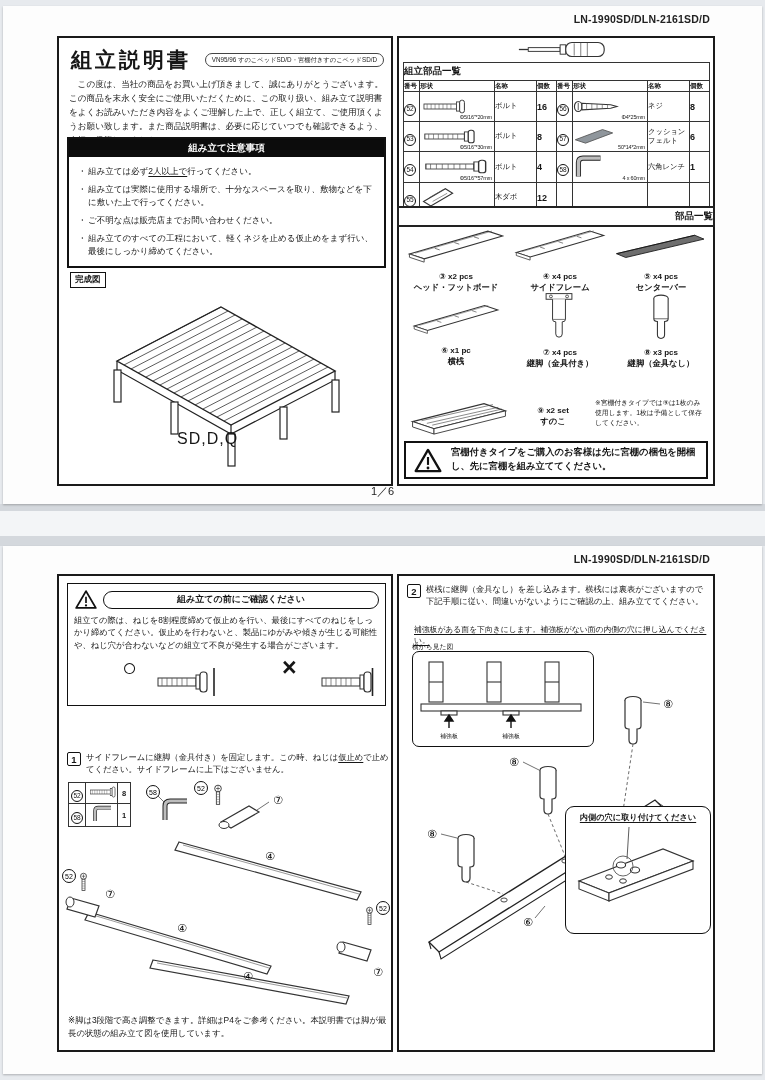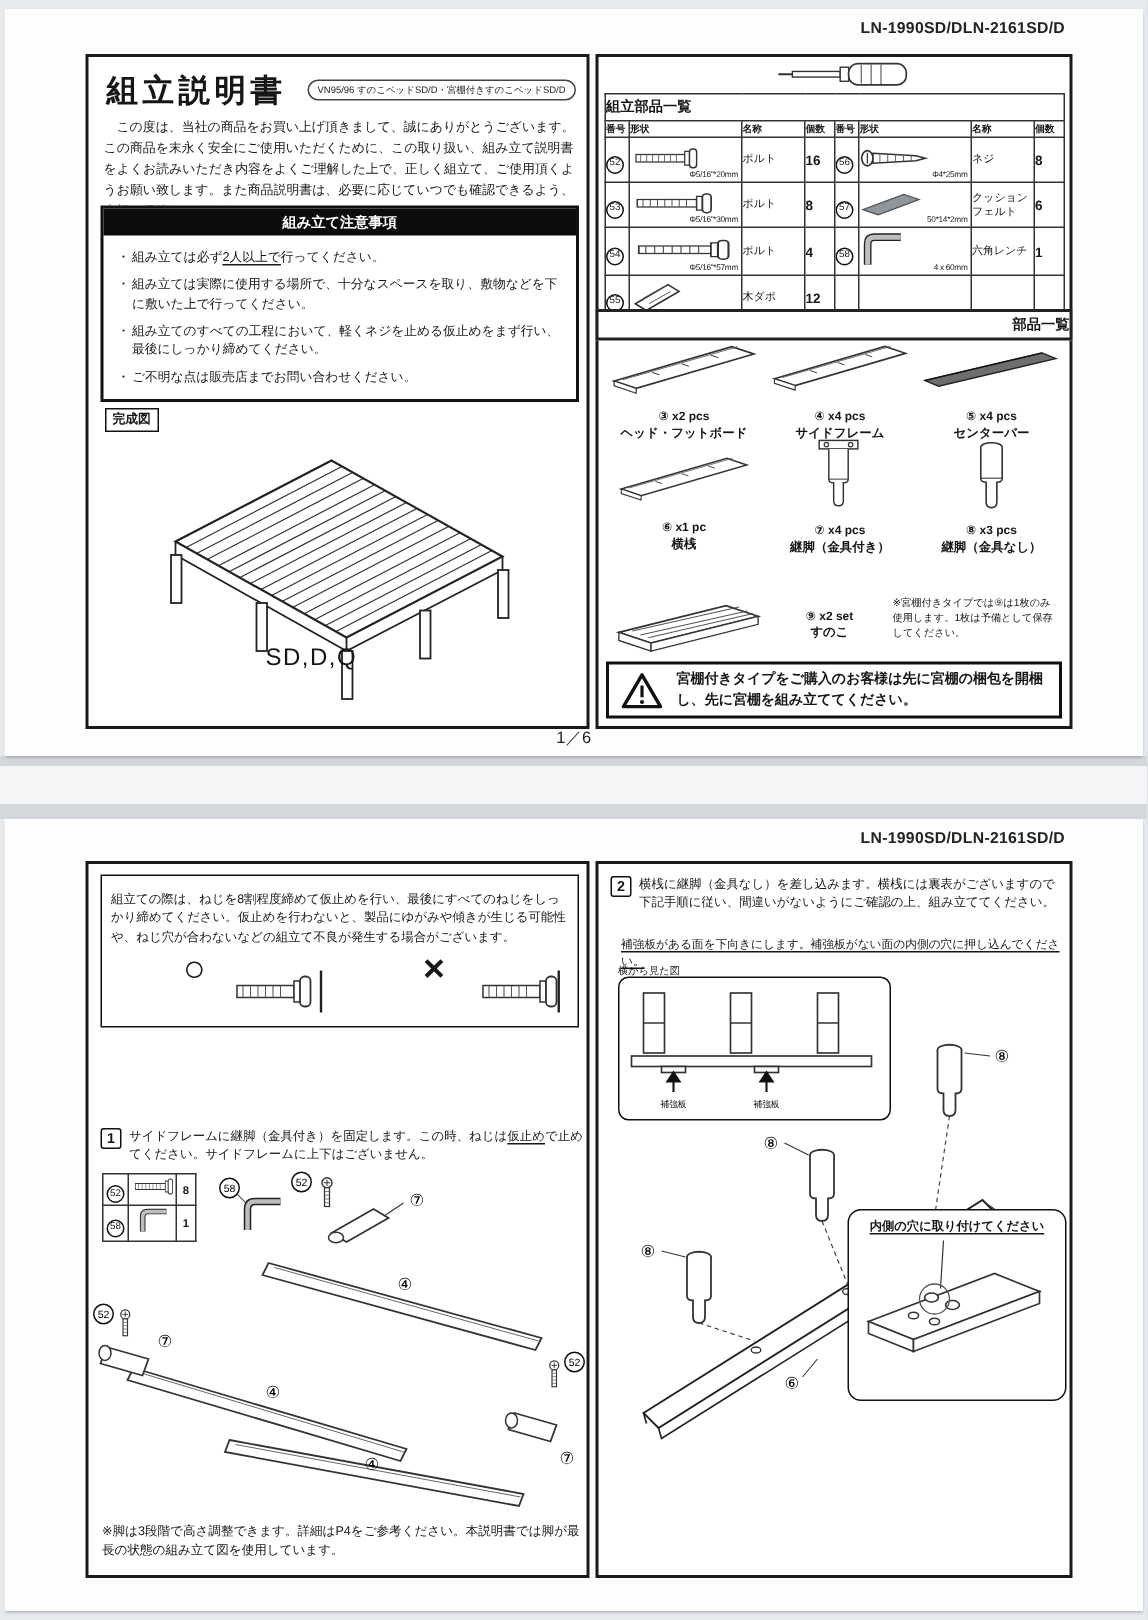--- a/index.html
+++ b/index.html
@@ -195,22 +195,22 @@
     <div class="box lbox1">
       <div class="h1">組立説明書</div>
       <div class="pill">VN95/96 すのこベッドSD/D・宮棚付きすのこベッドSD/D</div>
       <p class="intro">この度は、当社の商品をお買い上げ頂きまして、誠にありがとうございます。この商品を末永く安全にご使用いただくために、この取り扱い、組み立て説明書をよくお読みいただき内容をよくご理解した上で、正しく組立て、ご使用頂くようお願い致します。また商品説明書は、必要に応じていつでも確認できるよう、大切に保管してください。</p>
 
       <div class="cbox">
         <div class="hd">組み立て注意事項</div>
         <ul>
           <li><span>組み立ては必ず</span><span class="u">2人以上で</span><span>行ってください。</span></li>
           <li>組み立ては実際に使用する場所で、十分なスペースを取り、敷物などを下に敷いた上で行ってください。</li>
+          <li>ご不明な点は販売店までお問い合わせください。</li>
           <li>組み立てのすべての工程において、軽くネジを止める仮止めをまず行い、最後にしっかり締めてください。</li>
-          <li>ご不明な点は販売店までお問い合わせください。</li>
         </ul>
       </div>
 
       <div class="fin">完成図</div>
 
       <svg class="bedsvg" width="252" height="190" viewBox="0 0 252 190">
         <g stroke="#333" stroke-width=".8" fill="none">
           <line x1="16" y1="80" x2="120" y2="26"></line>
             <line x1="23" y1="84" x2="127" y2="30"></line>
           <line x1="30" y1="88" x2="134" y2="34"></line>
@@ -395,20 +395,26 @@
     </div>
 
     <div class="pageno">1／6</div>
   </div>
 
   <div class="page p2">
     <div class="model">LN-1990SD/DLN-2161SD/D</div>
 
     <div class="box lbox2">
       <div class="confirm">
+        <div class="chd">
+          <svg width="24" height="21" style="flex:none">
+              <use href="#s-tri" width="24" height="21"></use>
+            </svg>
+          <div class="banner">組み立ての前にご確認ください</div>
+        </div>
         <p class="cody cbody cbody2 cbody3 cbody4 cbody5 cbody6 cbody7 cbody8 cbody9 cbody10 cbody11 cbody12 cbody13 cbody14 cbody15 cbody16 cbody17 cbody18 cbody19 cbody20 cbody21 cbody22 cbody23 cbody24 cbody25 cbody26 cbody27 cbody28 cbody29 cbody30 cbody31 cbody32 cbody33 cbody34 cbody35 cbody36 cbody37 cbody38 cbody39 cbody40 cbody41 cbody42 cbody43 cbody44 cbody45 cbody46 cbody47 cbody48 cbody49 cbody50 cbody" style="font-size:8.3px;line-height:1.5;margin-top:4px">組立ての際は、ねじを8割程度締めて仮止めを行い、最後にすべてのねじをしっかり締めてください。仮止めを行わないと、製品にゆがみや傾きが生じる可能性や、ねじ穴が合わないなどの組立て不良が発生する場合がございます。</p>
         <div class="marks">
           <span class="okmark">○</span>
           <svg class="bplate1" width="78" height="30" viewBox="0 0 78 30">
             <rect x="6" y="11" width="38" height="8" fill="#fff" stroke="#333"></rect>
             <line x1="10" y1="11" x2="10" y2="19" stroke="#555" stroke-width=".7"></line>
               <line x1="15" y1="11" x2="15" y2="19" stroke="#555" stroke-width=".7"></line>
             <line x1="20" y1="11" x2="20" y2="19" stroke="#555" stroke-width=".7"></line>
               <line x1="25" y1="11" x2="25" y2="19" stroke="#555" stroke-width=".7"></line>
             <line x1="30" y1="11" x2="30" y2="19" stroke="#555" stroke-width=".7"></line>

